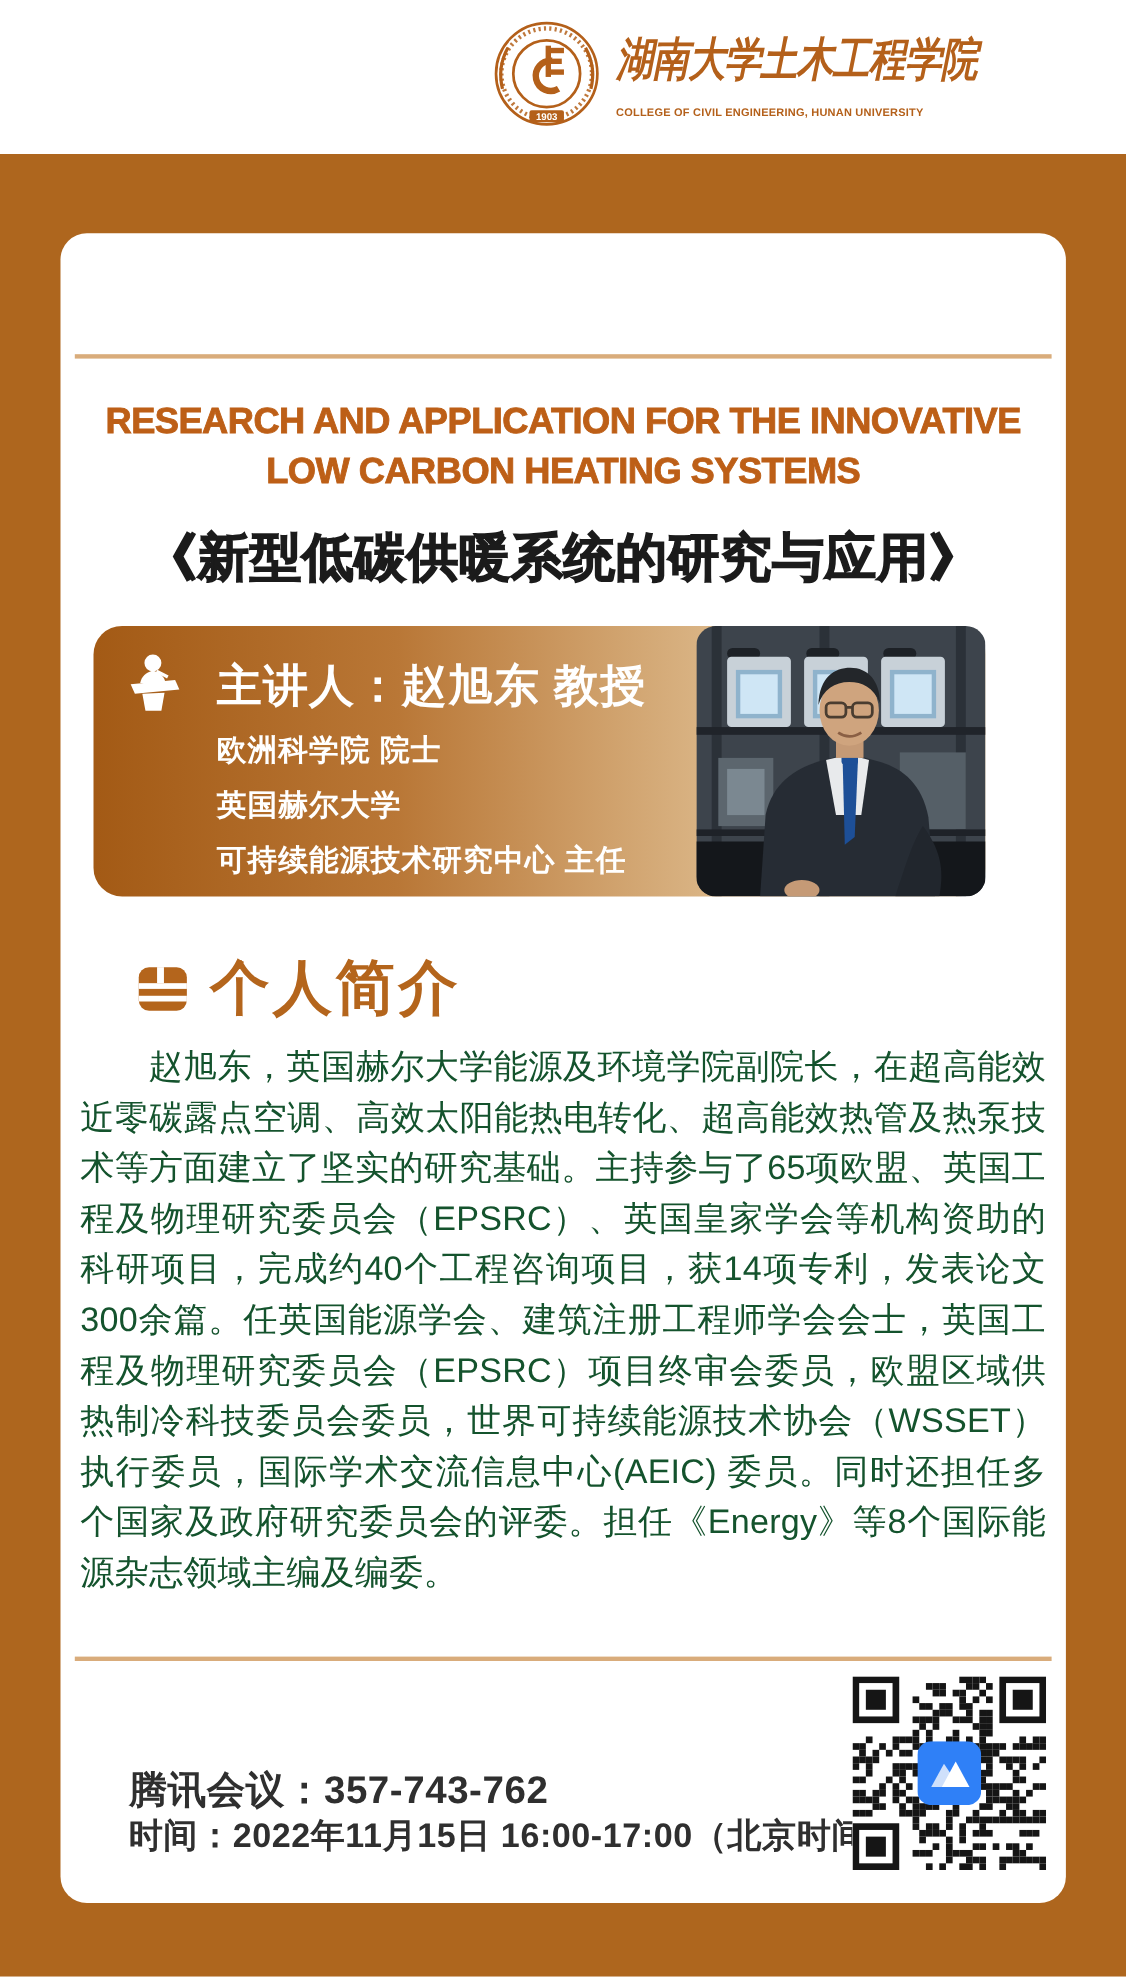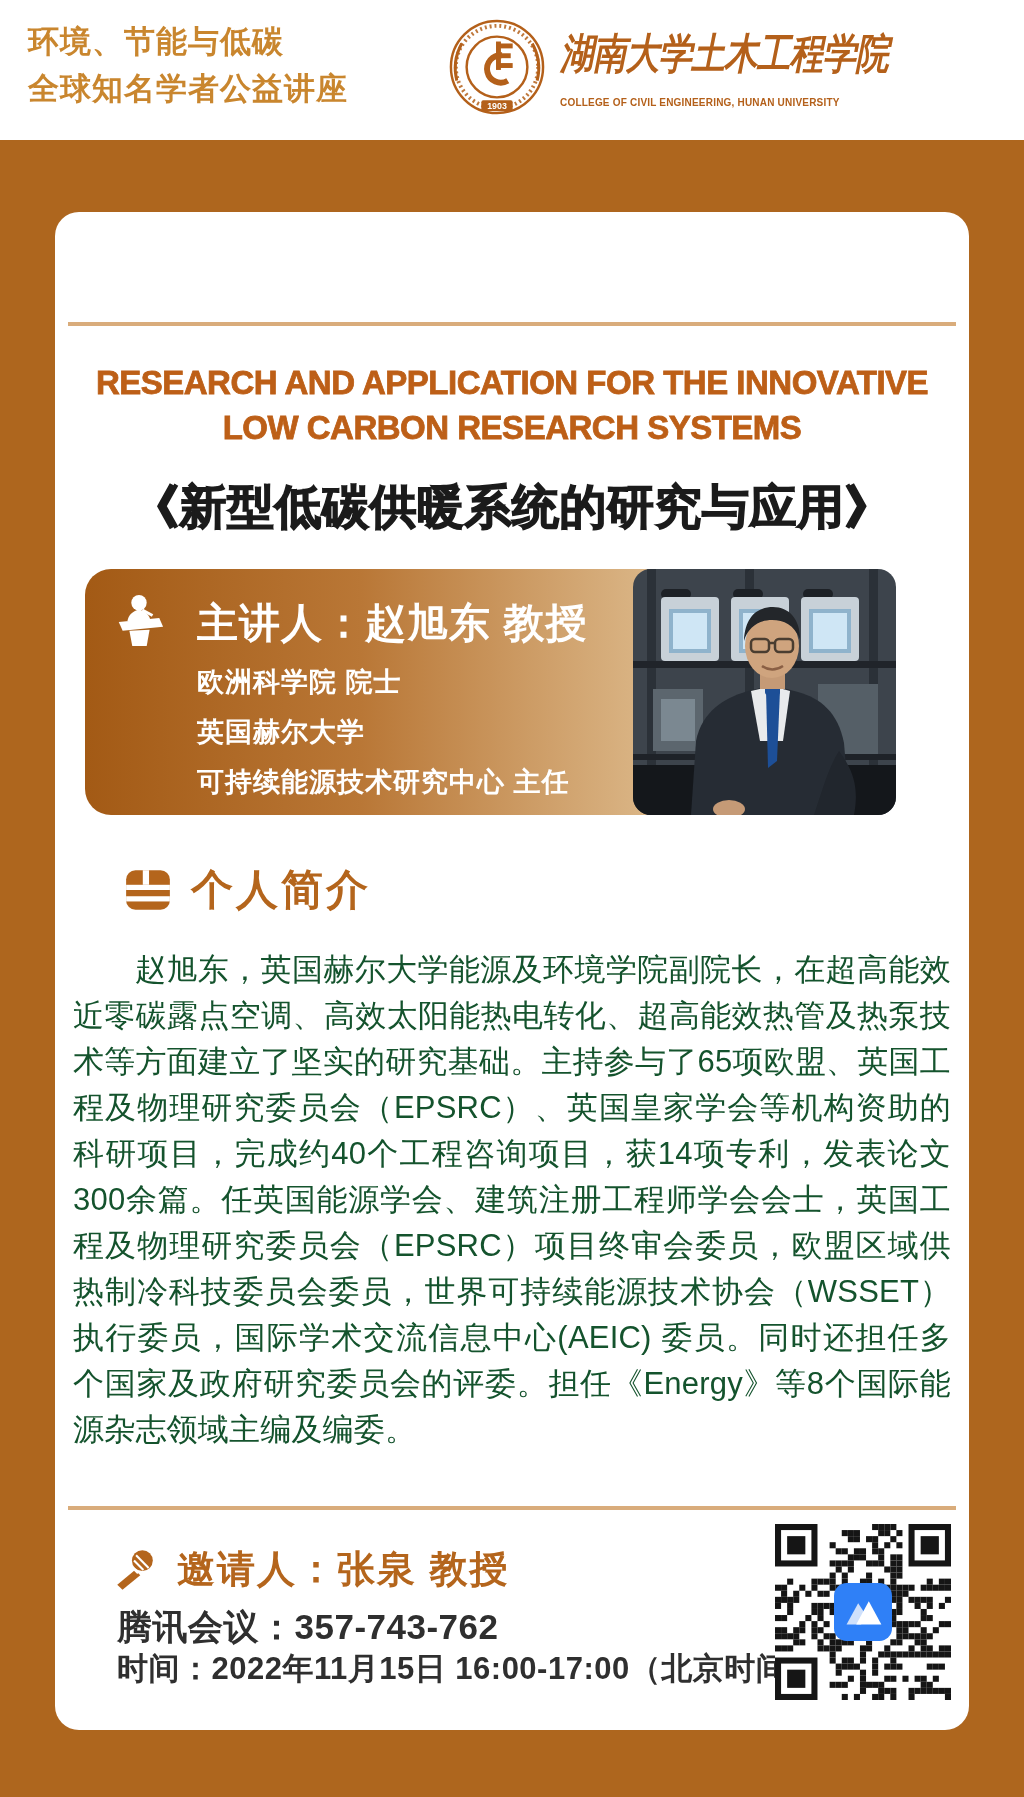--- a/index.html
+++ b/index.html
@@ -30,41 +30,37 @@
     color:#1b1b1b;font-size:47px;font-weight:900;letter-spacing:.5px;-webkit-text-stroke:1.3px #1b1b1b;}
   
   .banner{position:absolute;top:357px;left:30px;width:811px;height:246px;border-radius:26px;
     background:linear-gradient(90deg,#a35a15 0%,#b97736 34%,#d9b383 68%,#eddcc1 100%);}
   .name-row{position:absolute;top:24px;left:28px;display:flex;align-items:flex-end;gap:32px;color:#fff;}
   .name-row .txt{font-size:41px;font-weight:700;letter-spacing:1px;line-height:52px;}
   .creds{position:absolute;top:88px;left:112px;color:#fff;font-size:27px;font-weight:700;line-height:50px;letter-spacing:1px;}
   .photo{position:absolute;top:0;right:0;width:263px;height:246px;border-radius:18px;overflow:hidden;}
   
   .section-head{position:absolute;top:650px;left:68px;display:flex;align-items:center;gap:18px;
-    color:#b4651c;font-size:42px;font-weight:700;letter-spacing:3px;}
+    color:#b4651c;font-size:54px;font-weight:700;letter-spacing:3px;}
   .bio{position:absolute;top:735px;left:18px;width:878px;margin:0;
     font-size:31px;line-height:46px;color:#14532d;text-indent:2em;text-align:justify;letter-spacing:.2px;}
   
   .inviter-row{position:absolute;top:1332px;left:56px;display:flex;align-items:center;gap:20px;
     color:#b4651c;font-size:38px;font-weight:700;letter-spacing:2px;}
   .meeting{position:absolute;top:1392px;left:62px;font-size:35px;font-weight:700;color:#2f2f2f;letter-spacing:.5px;}
   .time{position:absolute;top:1436px;left:62px;font-size:31px;font-weight:700;color:#2f2f2f;letter-spacing:.5px;}
   .qr{position:absolute;top:1312px;right:18px;width:176px;height:176px;background:#fff;}
   .qr-logo{position:absolute;left:59px;top:59px;width:58px;height:58px;}
 </style>
 </head>
 <body>
 
 <div class="poster">
 
   <header class="topbar">
-    <div class="tagline">
-      <div>环境、节能与低碳</div>
-      <div>全球知名学者公益讲座</div>
-    </div>
     <div class="brand">
       <svg width="98" height="102" viewBox="0 0 100 100">
         <g fill="none" stroke="#b4601a">
           <circle cx="50" cy="50" r="47" stroke-width="2.5"></circle>
           <circle cx="50" cy="50" r="42" stroke-width="4" stroke-dasharray="2 3" opacity=".85"></circle>
           <circle cx="50" cy="50" r="31" stroke-width="2.5"></circle>
           <path d="M9,64 Q4,44 14,26" stroke-width="3"></path>
           <path d="M91,64 Q96,44 86,26" stroke-width="3"></path>
           <path d="M55,38 a14,14 0 1 0 6,26" stroke-width="6"></path>
         </g>
@@ -84,21 +80,21 @@
     </div>
   </header>
 
   <main class="card">
 
 
     <div class="divider d1"></div>
 
     <h1 class="title-en">
       <div>RESEARCH AND APPLICATION FOR THE INNOVATIVE</div>
-      <div>LOW CARBON RESEARCH SYSTEMS</div>
+      <div>LOW CARBON HEATING SYSTEMS</div>
     </h1>
 
     <h2 class="title-zh">《新型低碳供暖系统的研究与应用》</h2>
 
     <section class="banner">
       <div class="name-row">
         <svg width="52" height="56" viewBox="0 0 54 56">
           <g fill="#ffffff">
             <circle cx="27" cy="9" r="8"></circle>
             <path d="M27,16 C20,18 16,22 15,28 L39,28 C38,22 34,18 27,16 Z"></path>
@@ -166,34 +162,20 @@
         <rect x="3" y="19" width="42" height="5" fill="#ffffff"></rect>
         <rect x="3" y="30" width="42" height="5" fill="#ffffff"></rect>
       </svg>
       <span>个人简介</span>
     </div>
 
     <p class="bio">赵旭东，英国赫尔大学能源及环境学院副院长，在超高能效近零碳露点空调、高效太阳能热电转化、超高能效热管及热泵技术等方面建立了坚实的研究基础。主持参与了65项欧盟、英国工程及物理研究委员会（EPSRC）、英国皇家学会等机构资助的科研项目，完成约40个工程咨询项目，获14项专利，发表论文300余篇。任英国能源学会、建筑注册工程师学会会士，英国工程及物理研究委员会（EPSRC）项目终审会委员，欧盟区域供热制冷科技委员会委员，世界可持续能源技术协会（WSSET）执行委员，国际学术交流信息中心(AEIC) 委员。同时还担任多个国家及政府研究委员会的评委。担任《Energy》等8个国际能源杂志领域主编及编委。</p>
 
     <div class="divider d2"></div>
 
-    <div class="inviter-row">
-      <svg width="46" height="46" viewBox="0 0 44 44">
-        <g fill="#b4651c">
-          <circle cx="30" cy="13" r="10"></circle>
-          <polygon points="23,22 28,27 11,41 6,36"></polygon>
-        </g>
-        <g stroke="#ffffff" stroke-width="2" fill="none">
-          <line x1="24" y1="8" x2="36" y2="20"></line>
-          <line x1="22" y1="13" x2="31" y2="22"></line>
-        </g>
-        <line x1="21" y1="20" x2="26" y2="25" stroke="#ffffff" stroke-width="2.5"></line>
-      </svg>
-      <span>邀请人：张泉 教授</span>
-    </div>
 
     <div class="meeting">腾讯会议：357-743-762</div>
     <div class="time">时间：2022年11月15日 16:00-17:00（北京时间）</div>
 
     <div class="qr">
       <svg width="176" height="176" viewBox="0 0 174 174">
         <rect width="174" height="174" fill="#ffffff"></rect>
         <g id="qr-modules" fill="#151515">
             <rect x="96" y="0" width="6" height="6"></rect>
             <rect x="102" y="0" width="6" height="6"></rect>

